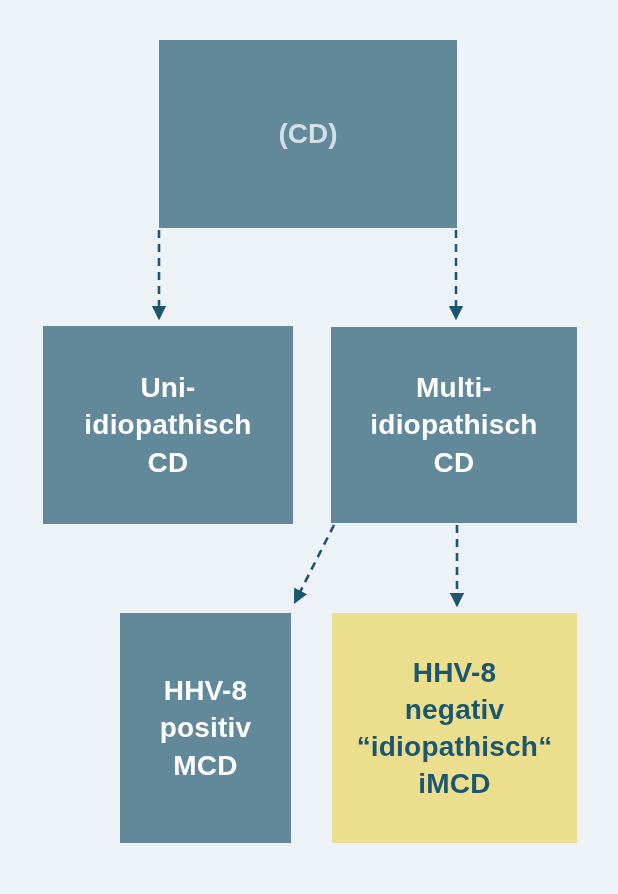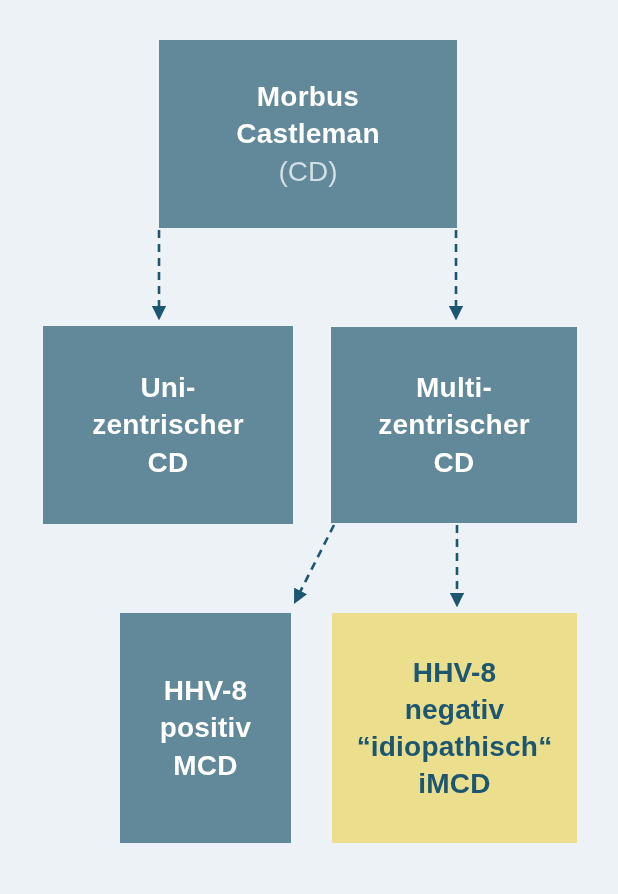--- a/index.html
+++ b/index.html
@@ -43,21 +43,21 @@
   .node .title{
     white-space:pre-line;
     font-weight:700;
     font-size:28px;
     line-height:1.33;
     color:var(--title-light);
     letter-spacing:.2px;
   }
   .node .abbr{
     white-space:pre-line;
-    font-weight:400;
+    font-weight:700;
     font-size:28px;
     line-height:1.33;
     color:var(--abbr-light);
   }
   .node-cd   {left:159px; top:40px;  width:298px; height:188px;}
   .node-ucd  {left:43px;  top:326px; width:250px; height:198px;}
   .node-mcd  {left:331px; top:327px; width:246px; height:196px;}
   .node-hhv8 {left:120px; top:613px; width:171px; height:230px;}
   .node-imcd {left:332px; top:613px; width:245px; height:230px; background:var(--node-yellow);}
   .node-imcd .title{color:var(--title-dark);}
@@ -73,34 +73,32 @@
         <path class="arrowhead-shape" d="M0,0 L10,5 L0,10 Z"></path>
       </marker>
     </defs>
     <line class="connector" x1="159" y1="230" x2="159" y2="316" marker-end="url(#arrowhead)"></line>
     <line class="connector" x1="456" y1="230" x2="456" y2="316" marker-end="url(#arrowhead)"></line>
     <line class="connector" x1="334" y1="525" x2="296" y2="600" marker-end="url(#arrowhead)"></line>
     <line class="connector" x1="457" y1="525" x2="457" y2="603" marker-end="url(#arrowhead)"></line>
   </svg>
 
   <div class="node node-cd">
-    <div class="title">Morbus
-Castleman</div>
     <div class="abbr">(CD)</div>
   </div>
 
   <div class="node node-ucd">
     <div class="title">Uni-
-zentrischer
+idiopathisch
 CD</div>
   </div>
 
   <div class="node node-mcd">
     <div class="title">Multi-
-zentrischer
+idiopathisch
 CD</div>
   </div>
 
   <div class="node node-hhv8">
     <div class="title">HHV-8
 positiv
 MCD</div>
   </div>
 
   <div class="node node-imcd">

